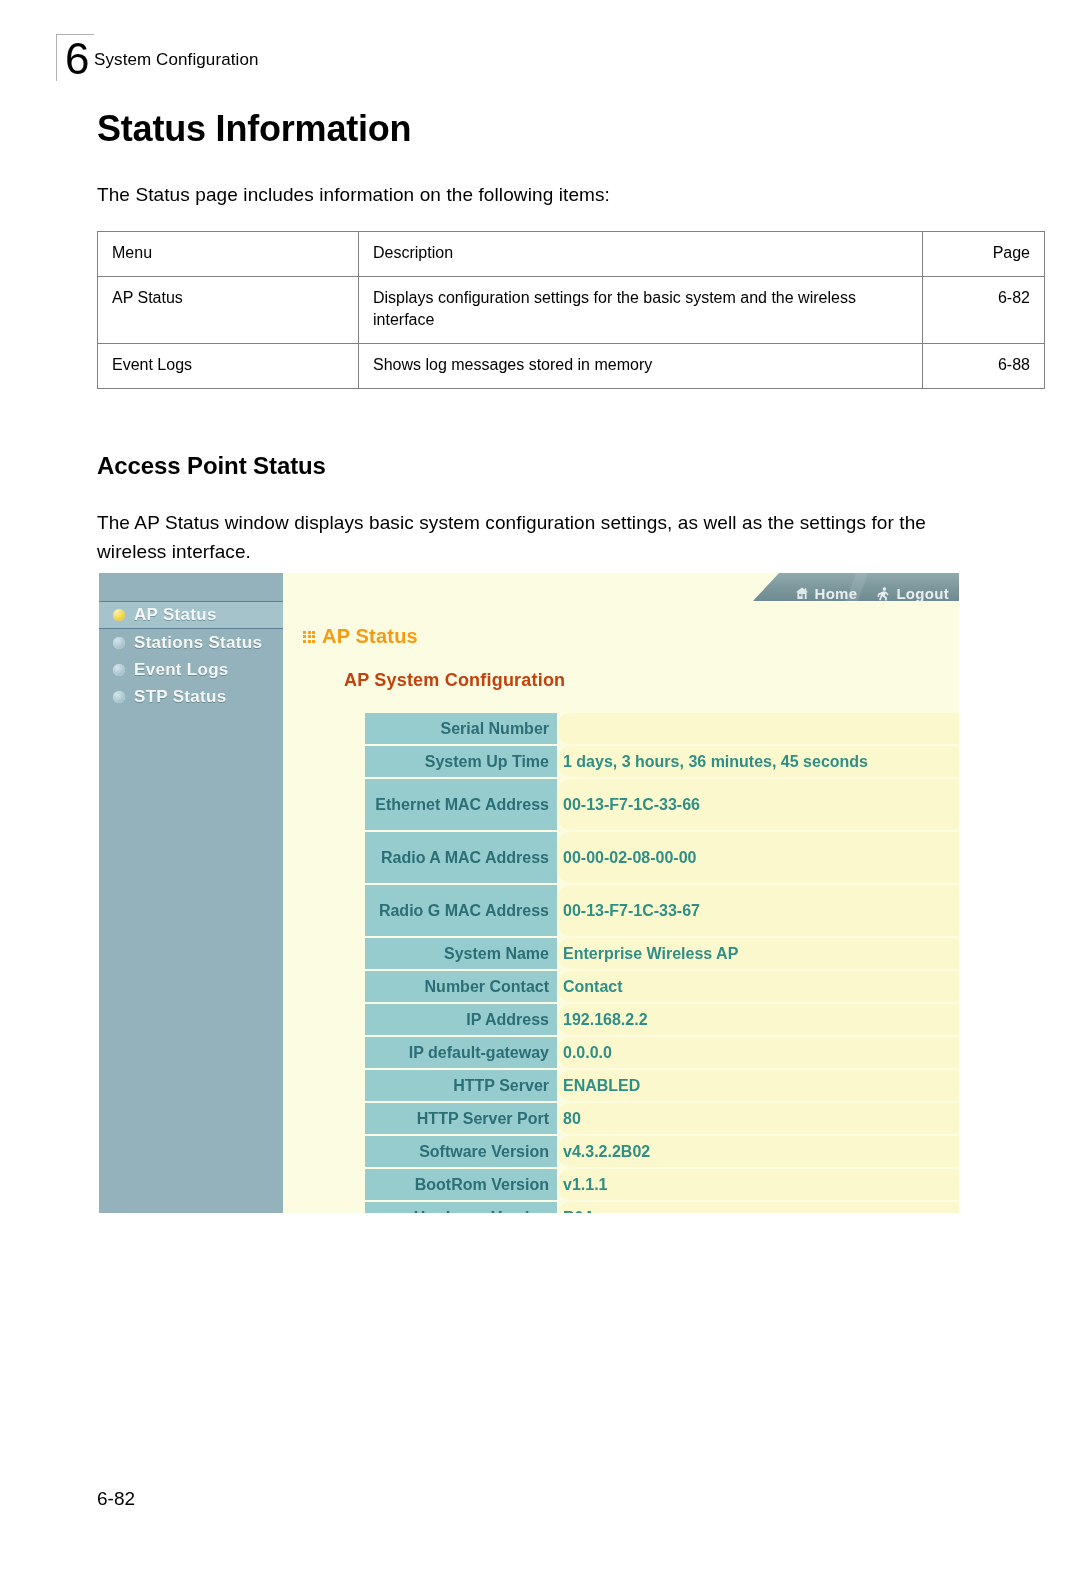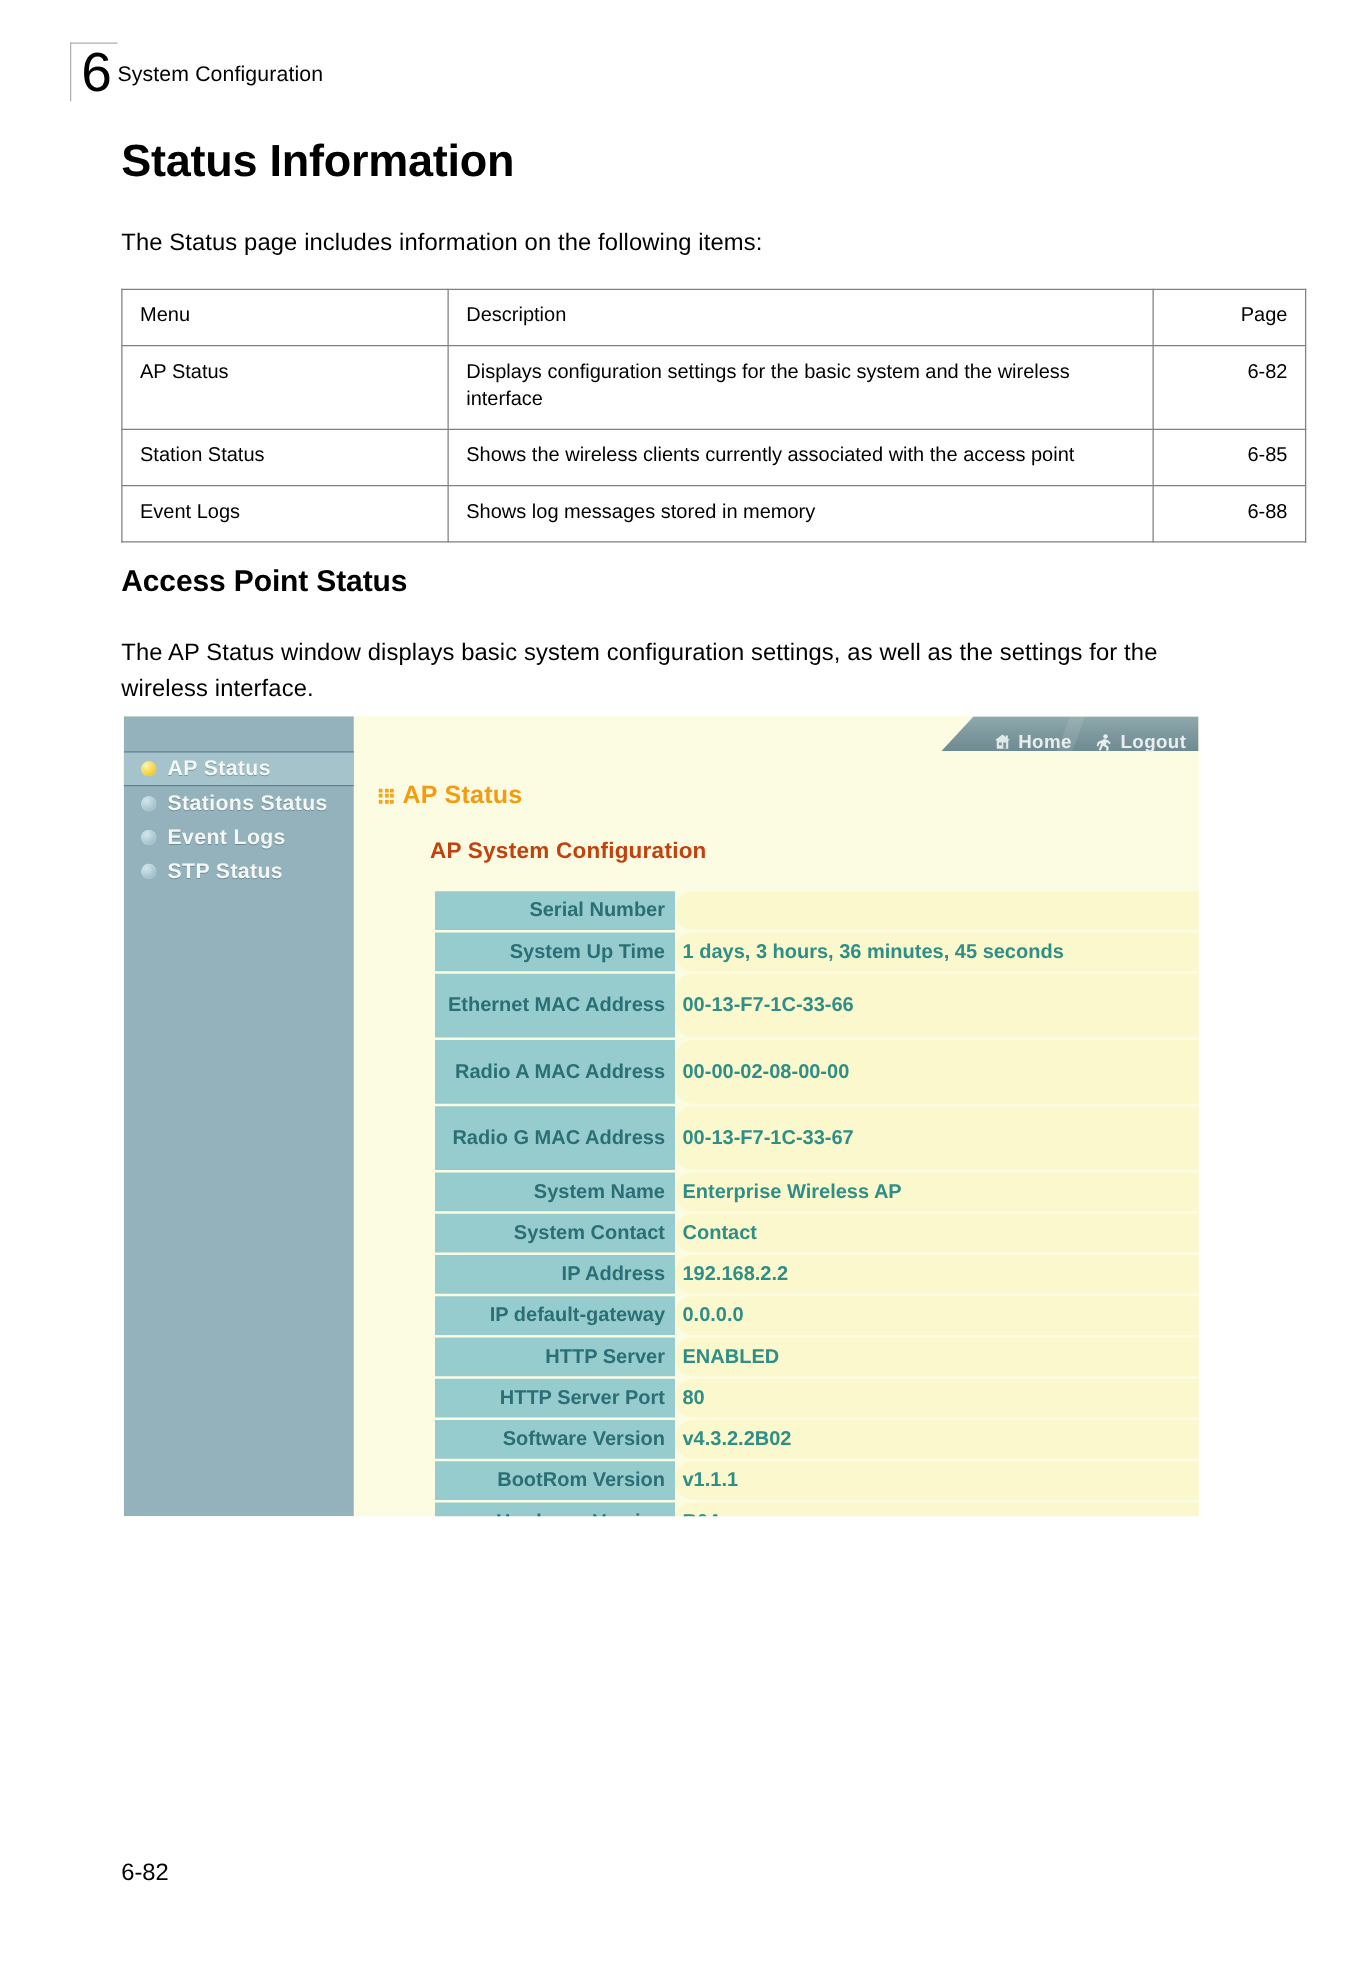--- a/index.html
+++ b/index.html
@@ -237,21 +237,21 @@
     top: 97px;
     font-size: 18px;
     font-weight: bold;
     color: #c2410c;
     letter-spacing: 0.2px;
   }
 
   
   .app-table {
     position: absolute;
-    left: 249px;
+    left: 266px;
     top: 138px;
     width: 629px;
     border-collapse: separate;
     border-spacing: 0 2px;
     table-layout: fixed;
   }
   .app-table td.k {
     width: 178px;
     background: #97ccce;
     color: #2b6f76;
@@ -290,25 +290,20 @@
   <tbody>
     <tr class="head">
       <td class="c-menu">Menu</td>
       <td class="c-desc">Description</td>
       <td class="c-page">Page</td>
     </tr>
     <tr>
       <td class="c-menu">AP Status</td>
       <td class="c-desc">Displays configuration settings for the basic system and the wireless interface</td>
       <td class="c-page">6-82</td>
-    </tr>
-    <tr>
-      <td class="c-menu">Station Status</td>
-      <td class="c-desc">Shows the wireless clients currently associated with the access point</td>
-      <td class="c-page">6-85</td>
     </tr>
     <tr>
       <td class="c-menu">Event Logs</td>
       <td class="c-desc">Shows log messages stored in memory</td>
       <td class="c-page">6-88</td>
     </tr>
   </tbody>
 </table>
 
 <div class="h2">Access Point Status</div>
@@ -389,21 +384,21 @@
       </tr>
       <tr class="tall">
         <td class="k">Radio G MAC Address</td>
         <td class="v">00-13-F7-1C-33-67</td>
       </tr>
       <tr>
         <td class="k">System Name</td>
         <td class="v">Enterprise Wireless AP</td>
       </tr>
       <tr>
-        <td class="k">System Contact</td>
+        <td class="k">Number Contact</td>
         <td class="v">Contact</td>
       </tr>
       <tr>
         <td class="k">IP Address</td>
         <td class="v">192.168.2.2</td>
       </tr>
       <tr>
         <td class="k">IP default-gateway</td>
         <td class="v">0.0.0.0</td>
       </tr>

